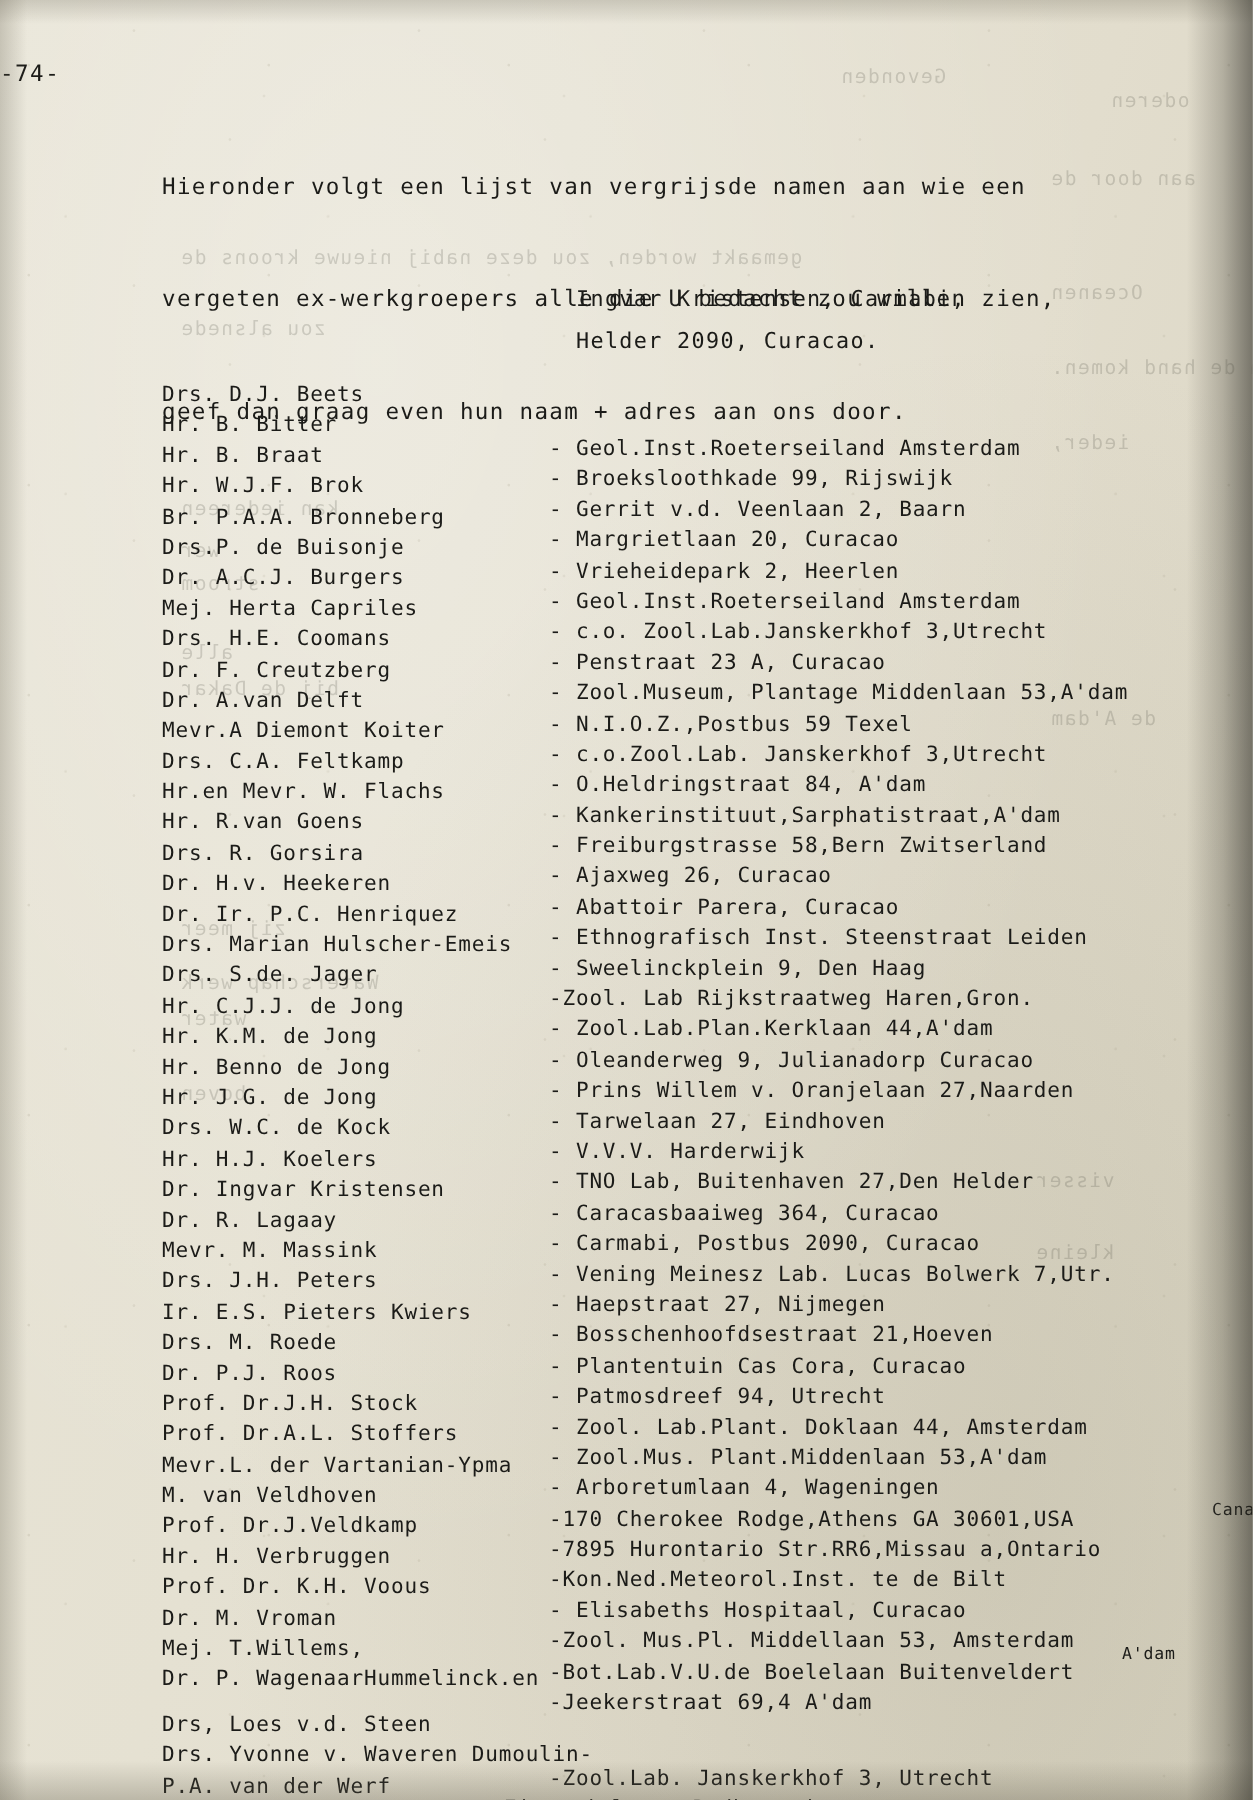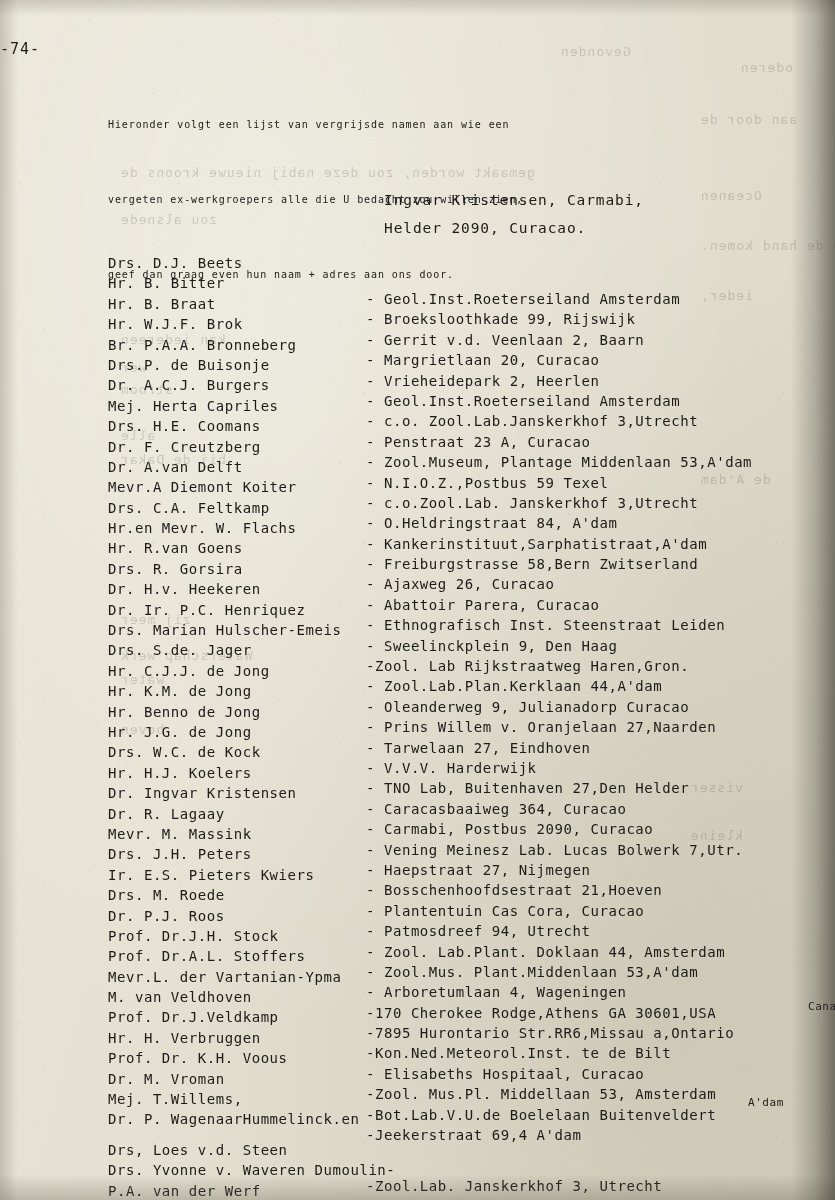--- a/index.html
+++ b/index.html
@@ -92,21 +92,21 @@
     text-align: left;
     font-size: 15px;
     letter-spacing: 1px;
   }
 
   .intro {
     position: absolute;
     top: 62px;
     left: 108px;
     width: 660px;
-    font-size: 10px;
+    font-size: 15px;
     line-height: 25px;
     letter-spacing: 0.9px;
     white-space: pre-wrap;
   }
   .intro .ln { display: block; }
 
   .address {
     position: absolute;
     top: 186px;
     left: 384px;

